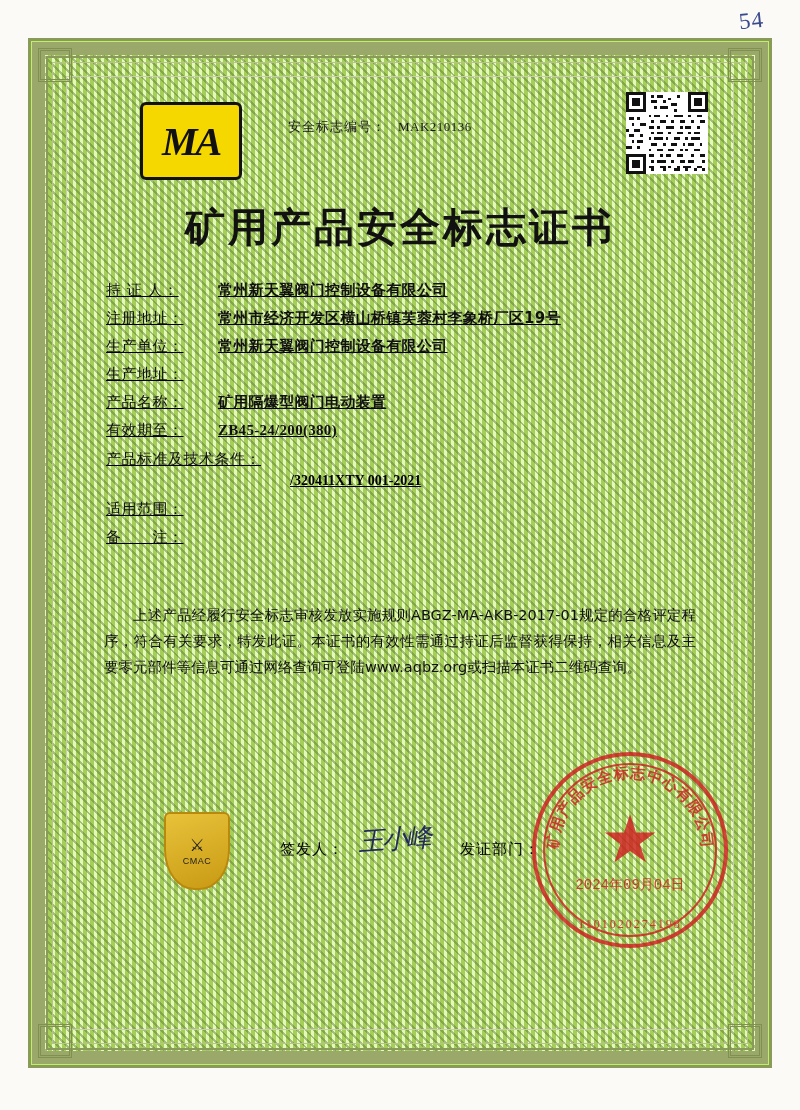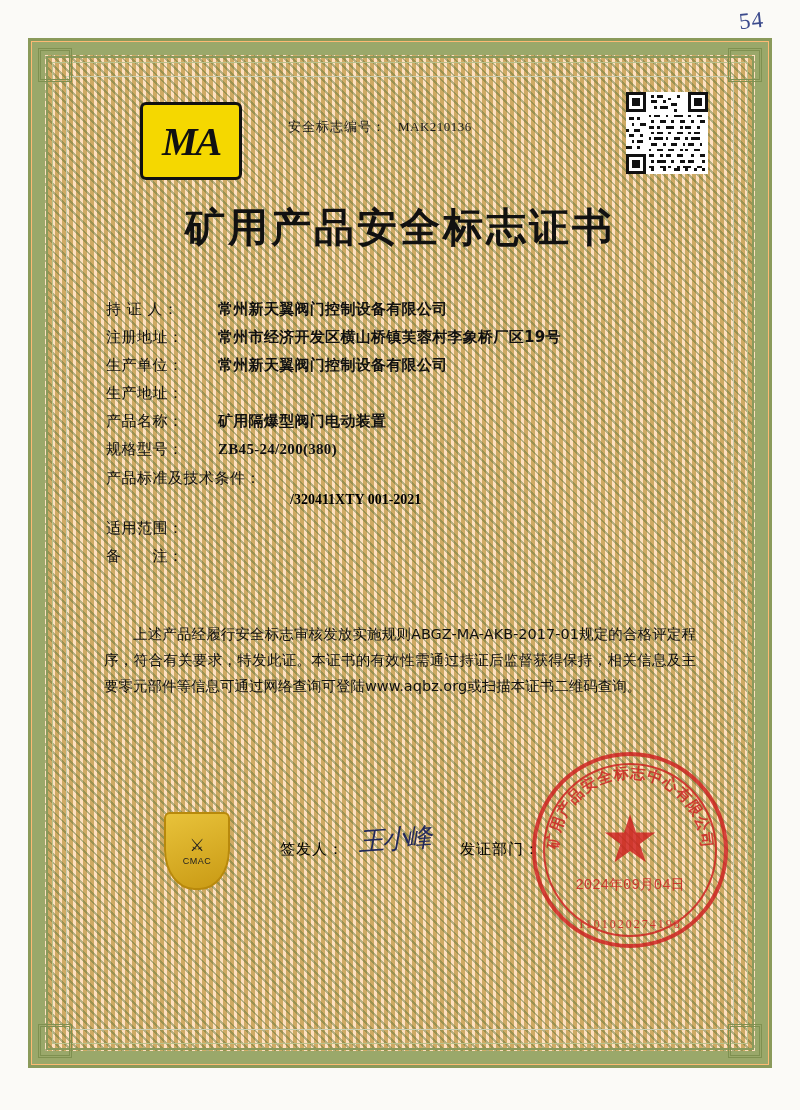--- a/index.html
+++ b/index.html
@@ -34,21 +34,21 @@
     letter-spacing: 1px;
   }
 
   
   .cert {
     position: absolute;
     left: 28px;
     top: 38px;
     width: 744px;
     height: 1030px;
-    background: #fdba74;
+    background: #bef264;
     box-sizing: border-box;
   }
 
   
   .border-outer {
     position: absolute;
     inset: 0;
     border: 3px solid #8a9a5b;
     box-sizing: border-box;
   }
@@ -175,22 +175,23 @@
     font-family: "DejaVu Sans", sans-serif;
     font-weight: bold;
     font-size: 40px;
     letter-spacing: 3px;
     color: #111;
     margin-top: 14px;
   }
 
   
   .fields {
-    margin-top: 45px;
+    margin-top: 26px;
     padding: 0 18px 0 26px;
+    text-decoration: underline;
   }
   .field {
     display: flex;
     align-items: baseline;
     margin-bottom: 9px;
     font-size: 15px;
   }
   .field .fl {
     width: 112px;
     flex: 0 0 112px;
@@ -544,21 +545,21 @@
         <div class="field">
           <span class="fl">生产地址：</span>
         </div>
 
         <div class="field">
           <span class="fl">产品名称：</span>
           <span class="fv">矿用隔爆型阀门电动装置</span>
         </div>
 
         <div class="field">
-          <span class="fl">规格型号：</span>
+          <span class="fl">有效期至：</span>
           <span class="fv mono">ZB45-24/200(380)</span>
         </div>
 
         <div class="field">
           <span class="fl wide">产品标准及技术条件：</span>
           <span class="std-lines">
             <br>
             <span>/320411XTY 001-2021</span>
           </span>
         </div>

